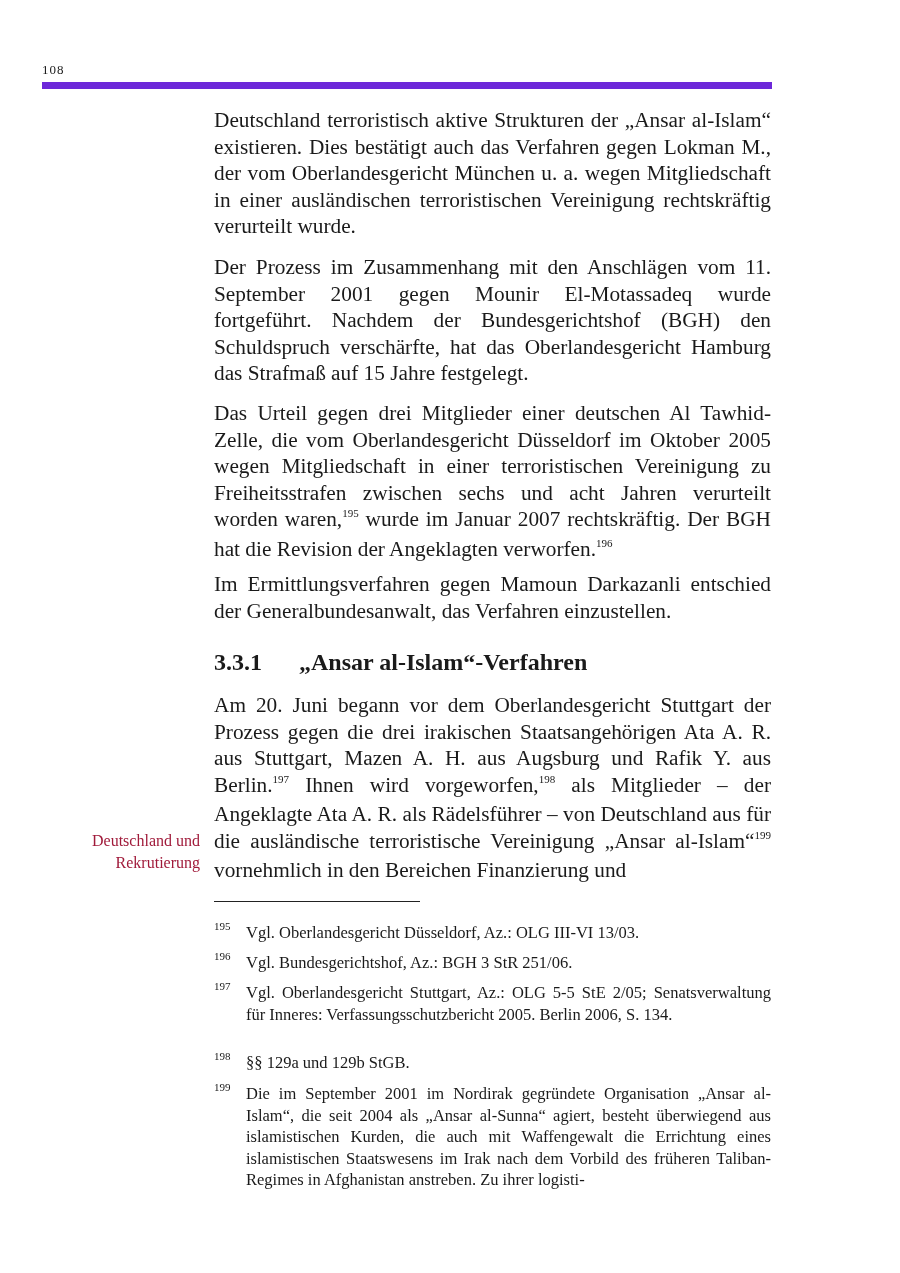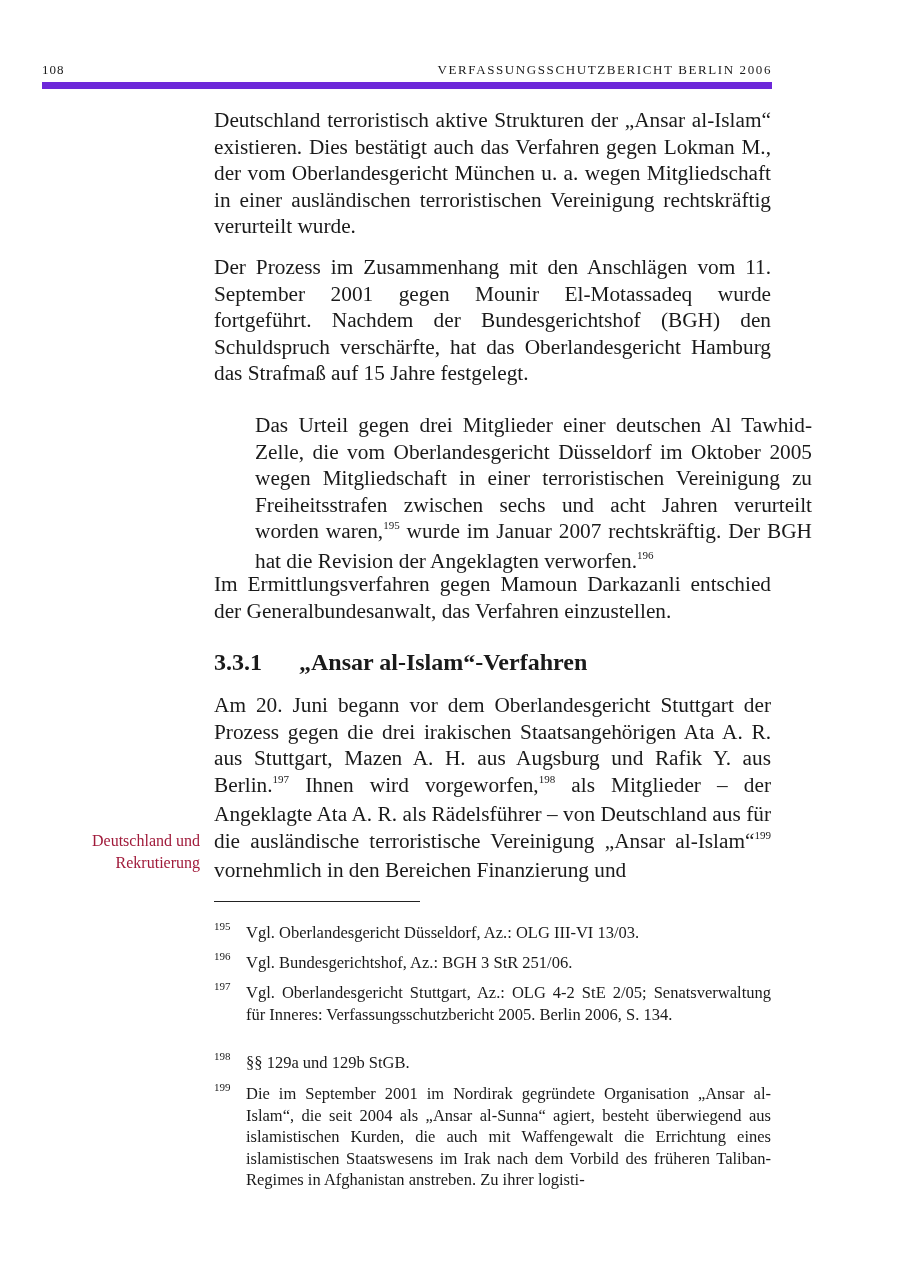--- a/index.html
+++ b/index.html
@@ -16,32 +16,31 @@
   .rule { position: absolute; left: 214px; top: 901px; width: 206px; height: 1px; background: #222; }
   .fn { position: absolute; left: 214px; width: 557px; font-size: 16.5px; line-height: 21.5px; }
   .fn .fnum { position: absolute; left: 0; top: -6px; font-size: 11px; }
   .fn .ftext { margin-left: 32px; text-align: justify; }
 </style>
 </head>
 <body>
 
 <div class="header">
   <span class="pno">108</span>
-  <span class="title">VERFASSUNGSSCHUTZBERICHT BERLIN 2006</span>
 </div>
 
 <div class="col" style="top:107px;">
   <p class="para">Deutschland terroristisch aktive Strukturen der „Ansar al-Islam“ existieren. Dies bestätigt auch das Verfahren gegen Lokman M., der vom Oberlandesgericht München u. a. wegen Mitgliedschaft in einer ausländischen terroristischen Vereinigung rechtskräftig verurteilt wurde.</p>
 </div>
 
 <div class="col" style="top:254px;">
   <p class="para">Der Prozess im Zusammenhang mit den Anschlägen vom 11. September 2001 gegen Mounir El-Motassadeq wurde fortgeführt. Nachdem der Bundesgerichtshof (BGH) den Schuldspruch verschärfte, hat das Oberlandesgericht Hamburg das Strafmaß auf 15 Jahre festgelegt.</p>
 </div>
 
-<div class="col" style="top:412px;margin-left:41px;">
+<div class="col" style="top:400px;">
   <p class="para"><span>Das Urteil gegen drei Mitglieder einer deutschen Al Tawhid-Zelle, die vom Oberlandesgericht Düsseldorf im Oktober 2005 wegen Mitgliedschaft in einer terroristischen Vereinigung zu Freiheitsstrafen zwischen sechs und acht Jahren verurteilt worden waren,</span><sup>195</sup><span> wurde im Januar 2007 rechtskräftig. Der BGH hat die Revision der Angeklagten verworfen.</span><sup>196</sup></p>
 </div>
 
 <div class="col" style="top:571px;">
   <p class="para">Im Ermittlungsverfahren gegen Mamoun Darkazanli entschied der Generalbundesanwalt, das Verfahren einzustellen.</p>
 </div>
 
 <div class="col" style="top:649px;">
   <h2 class="heading"><span class="num">3.3.1</span><span>„Ansar al-Islam“-Verfahren</span></h2>
 </div>
@@ -60,21 +59,21 @@
 <div class="fn" style="top:922px;">
   <span class="fnum">195</span>
   <div class="ftext">Vgl. Oberlandesgericht Düsseldorf, Az.: OLG III-VI 13/03.</div>
 </div>
 <div class="fn" style="top:952px;">
   <span class="fnum">196</span>
   <div class="ftext">Vgl. Bundesgerichtshof, Az.: BGH 3 StR 251/06.</div>
 </div>
 <div class="fn" style="top:982px;">
   <span class="fnum">197</span>
-  <div class="ftext">Vgl. Oberlandesgericht Stuttgart, Az.: OLG 4-2 StE 2/05; Senatsverwaltung für Inneres: Verfassungsschutzbericht 2005. Berlin 2006, S. 134.</div>
+  <div class="ftext">Vgl. Oberlandesgericht Stuttgart, Az.: OLG 5-5 StE 2/05; Senatsverwaltung für Inneres: Verfassungsschutzbericht 2005. Berlin 2006, S. 134.</div>
 </div>
 <div class="fn" style="top:1052px;">
   <span class="fnum">198</span>
   <div class="ftext">§§ 129a und 129b StGB.</div>
 </div>
 <div class="fn" style="top:1083px;">
   <span class="fnum">199</span>
   <div class="ftext">Die im September 2001 im Nordirak gegründete Organisation „Ansar al-Islam“, die seit 2004 als „Ansar al-Sunna“ agiert, besteht überwiegend aus islamistischen Kurden, die auch mit Waffengewalt die Errichtung eines islamistischen Staatswesens im Irak nach dem Vorbild des früheren Taliban-Regimes in Afghanistan anstreben. Zu ihrer logisti-</div>
 </div>
 

